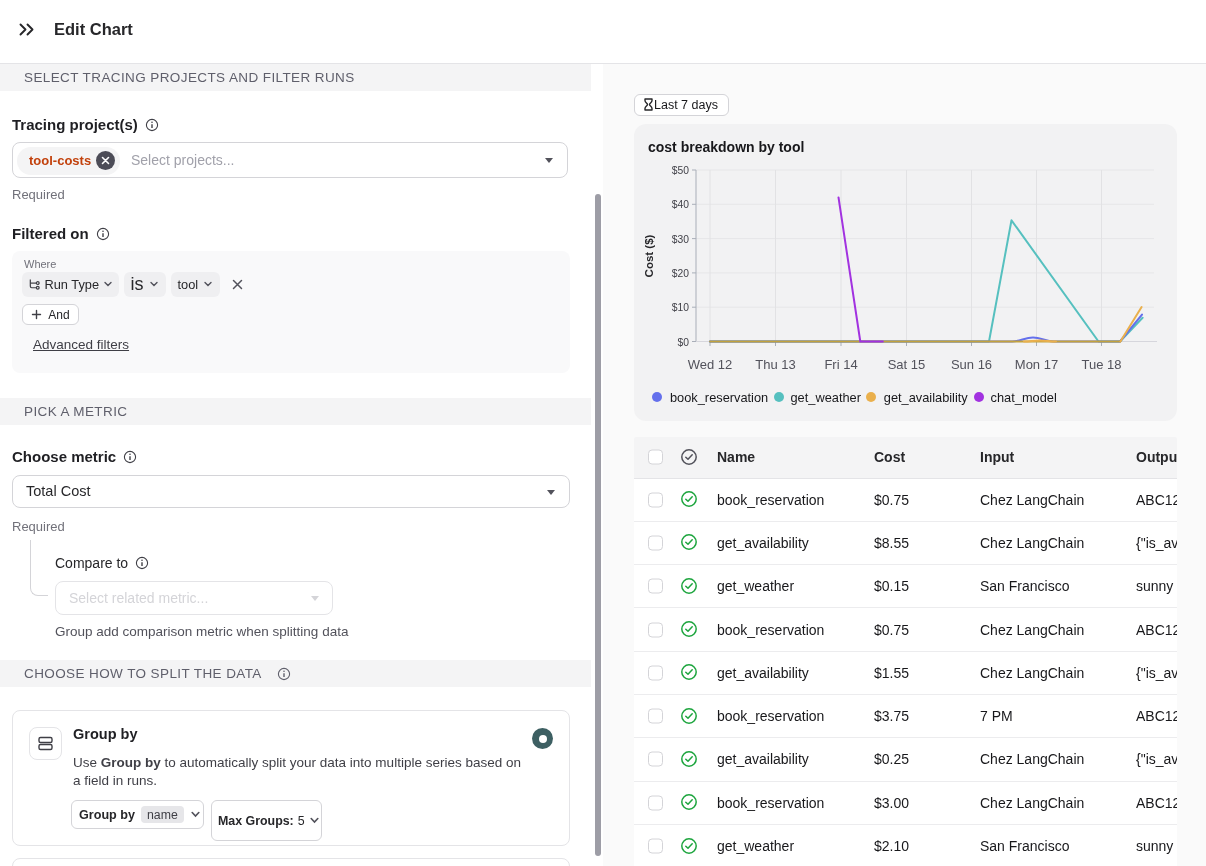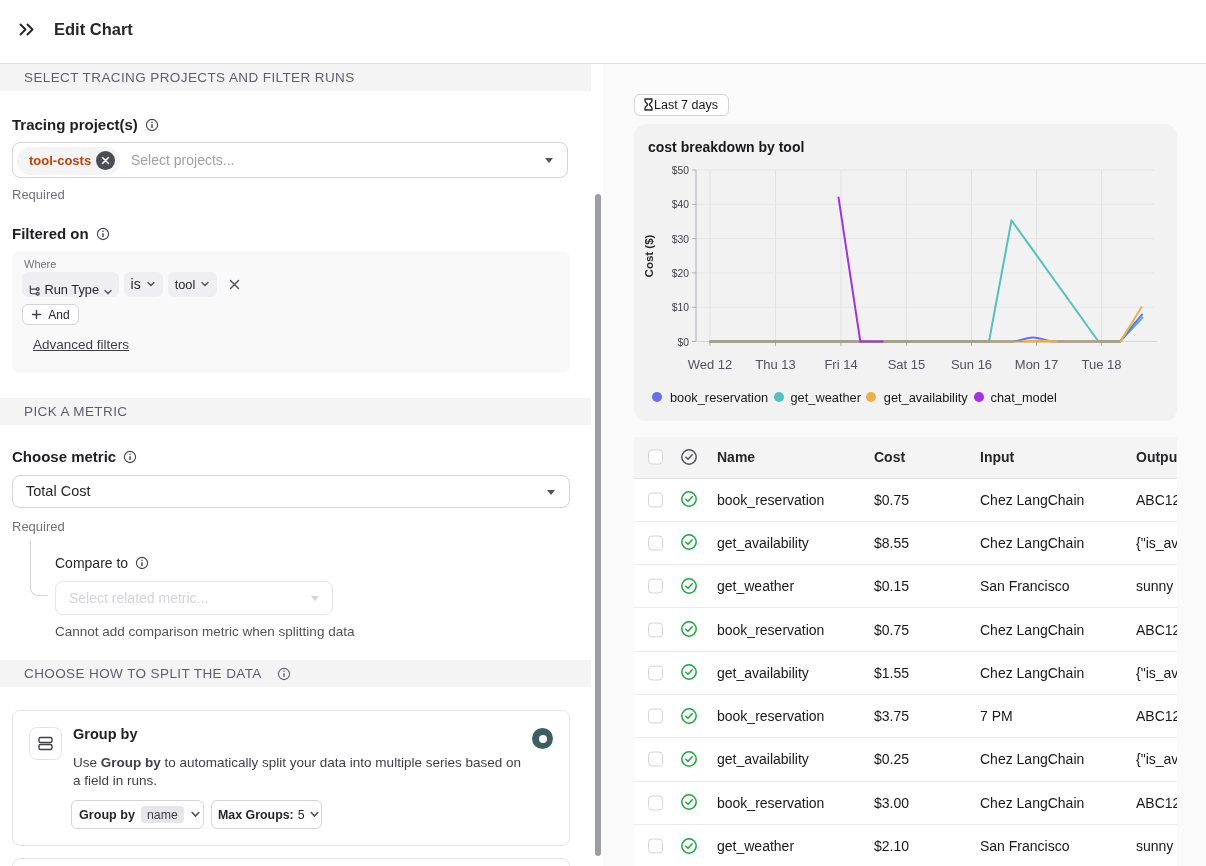--- a/index.html
+++ b/index.html
@@ -69,34 +69,34 @@
   <div class="lbl" style="left:12px; top:165px;justify-content:flex-end;">Filtered on<svg class="nfo" width="14" height="14" viewBox="0 0 14 14" fill="none" stroke="#3f3f46" stroke-width="1.1">
         <circle cx="7" cy="7" r="5.6"></circle>
         <path d="M7 6.2 V10" stroke-width="1.4"></path>
         <circle cx="7" cy="4.3" r="0.8" fill="#3f3f46" stroke="none"></circle>
       </svg></div>
 
   <div style="position:absolute; left:12px; top:191px; width:558px; height:122px; background:#f9f9fa; border-radius:8px;">
     <div style="position:absolute; left:12px; top:7px; font-size:11px; color:#71717a;">Where</div>
 
     <div style="position:absolute; left:9.5px; top:20.5px; display:flex; align-items:center; height:25px;">
-      <div class="chip" style="display:flex;align-items:flex-end;height:25px;background:#efeff1;border-radius:6px;padding:0 6px;">
+      <div class="chip" style="display:flex;align-items:center;height:25px;background:#efeff1;border-radius:6px;padding:0 6px;">
         <svg width="13" height="13" viewBox="0 0 14 14" fill="none" stroke="#3f3f46" stroke-width="1.3">
             <path d="M2.5 1.5 V9 a1.5 1.5 0 0 0 1.5 1.5 H9"></path>
             <path d="M2.5 5.5 H9"></path>
             <circle cx="10.5" cy="5.5" r="1.5"></circle>
             <circle cx="10.5" cy="10.5" r="1.5"></circle>
           </svg>
         <span style="font-size:12.8px; margin:0 4px 0 4px; color:#27272a;">Run Type</span>
         <svg width="10" height="10" viewBox="0 0 10 10" fill="none" stroke="#52525b" stroke-width="1.4" stroke-linecap="round">
             <path d="M2 3.5 L5 6.5 L8 3.5"></path>
           </svg>
       </div>
       <div class="chip" style="display:flex;align-items:center;height:25px;background:#efeff1;border-radius:6px;padding:0 7px;margin-left:4.5px;">
-        <span style="font-size:14px; margin-right:5px; color:#27272a;">is</span>
+        <span style="font-size:18px; margin-right:5px; color:#27272a;">is</span>
         <svg width="10" height="10" viewBox="0 0 10 10" fill="none" stroke="#52525b" stroke-width="1.4" stroke-linecap="round">
             <path d="M2 3.5 L5 6.5 L8 3.5"></path>
           </svg>
       </div>
       <div class="chip" style="display:flex;align-items:center;height:25px;background:#efeff1;border-radius:6px;padding:0 6.5px;margin-left:5.5px;">
         <span style="font-size:12.8px; margin-right:5px; color:#27272a;">tool</span>
         <svg width="10" height="10" viewBox="0 0 10 10" fill="none" stroke="#52525b" stroke-width="1.4" stroke-linecap="round">
             <path d="M2 3.5 L5 6.5 L8 3.5"></path>
           </svg>
       </div>
@@ -131,21 +131,21 @@
 
   <div style="position:absolute; left:55px; top:495px; font-size:14px; font-weight:500; color:#27272a; display:flex; align-items:center;">Compare to<svg class="nfo" width="14" height="14" viewBox="0 0 14 14" fill="none" stroke="#3f3f46" stroke-width="1.1">
         <circle cx="7" cy="7" r="5.6"></circle>
         <path d="M7 6.2 V10" stroke-width="1.4"></path>
         <circle cx="7" cy="4.3" r="0.8" fill="#3f3f46" stroke="none"></circle>
       </svg></div>
   <div style="position:absolute; left:55px; top:521px; width:278px; height:34px; border:1px solid #e4e4e7; border-radius:8px; background:#fff;">
     <span style="position:absolute; left:13px; top:8px; font-size:14px; color:#d4d4d8;">Select related metric...</span>
     <span class="caret" style="right:13px; top:14px; border-top-color:#d4d4d8;"></span>
   </div>
-  <div style="position:absolute; left:55px; top:564px; font-size:13.5px; color:#52525b;">Cannot add comparison metric when splitting data</div>
+  <div style="position:absolute; left:55px; top:564px; font-size:13.5px; color:#52525b;">Group add comparison metric when splitting data</div>
 
   <div class="strip" style="top:600px; display:flex; align-items:center;">CHOOSE HOW TO SPLIT THE DATA<span style="margin-left:8px; display:flex;">
         <svg class="nfo" width="14" height="14" viewBox="0 0 14 14" fill="none" stroke="#5f5f6b" stroke-width="1.1">
           <circle cx="7" cy="7" r="5.6"></circle>
           <path d="M7 6.2 V10" stroke-width="1.4"></path>
           <circle cx="7" cy="4.3" r="0.8" fill="#5f5f6b" stroke="none"></circle>
         </svg>
       </span></div>
 
   <div style="position:absolute; left:12px; top:650px; width:558px; height:136px; background:#fff; border:1px solid #e4e4e7; border-radius:8px;">
@@ -159,21 +159,21 @@
     <div style="position:absolute; right:16px; top:17px; width:21px; height:21px; border-radius:50%; background:#3d5f62;"></div>
     <div style="position:absolute; right:22.5px; top:23.5px; width:8px; height:8px; border-radius:50%; background:#fff;"></div>
     <div style="position:absolute; left:60px; top:43px; width:450px; font-size:13.5px; line-height:17.5px; color:#3f3f46;">Use <b>Group by</b> to automatically split your data into multiple series based on a field in runs.</div>
     <div style="position:absolute; left:58px; top:89px; width:133px; height:29px; border:1px solid #d4d4d8; border-radius:6px; background:#fff; display:flex; align-items:center; padding:0 7px; white-space:nowrap;">
       <span style="font-size:12.6px; font-weight:700; color:#27272a;">Group by</span>
       <span style="margin-left:6px; background:#e6e6e9; border-radius:4px; font-size:12.3px; color:#3f3f46; padding:1.5px 6px;">name</span>
       <svg style="margin-left:6px; flex:0 0 auto;" width="11" height="11" viewBox="0 0 10 10" fill="none" stroke="#52525b" stroke-width="1.5" stroke-linecap="round">
           <path d="M2 3.2 L5 6.4 L8 3.2"></path>
         </svg>
     </div>
-    <div style="position:absolute; left:198px; top:89px; width:111px; height:29px; border:1px solid #d4d4d8; border-radius:6px; background:#fff; display:flex; align-items:center; padding:0 6px; white-space:nowrap;">
+    <div style="position:absolute; left:198px; top:89px; width:111px; height:41px; border:1px solid #d4d4d8; border-radius:6px; background:#fff; display:flex; align-items:center; padding:0 6px; white-space:nowrap;">
       <span style="font-size:12.4px; font-weight:700; color:#27272a;">Max Groups:</span>
       <span style="margin-left:4px; font-size:12.4px; color:#27272a;">5</span>
       <svg style="margin-left:4px; flex:0 0 auto;" width="11" height="11" viewBox="0 0 10 10" fill="none" stroke="#52525b" stroke-width="1.5" stroke-linecap="round">
           <path d="M2 3.2 L5 6.4 L8 3.2"></path>
         </svg>
     </div>
   </div>
 
   <div style="position:absolute; left:12px; top:798px; width:558px; height:20px; background:#fff; border:1px solid #e4e4e7; border-radius:8px;"></div>
 

